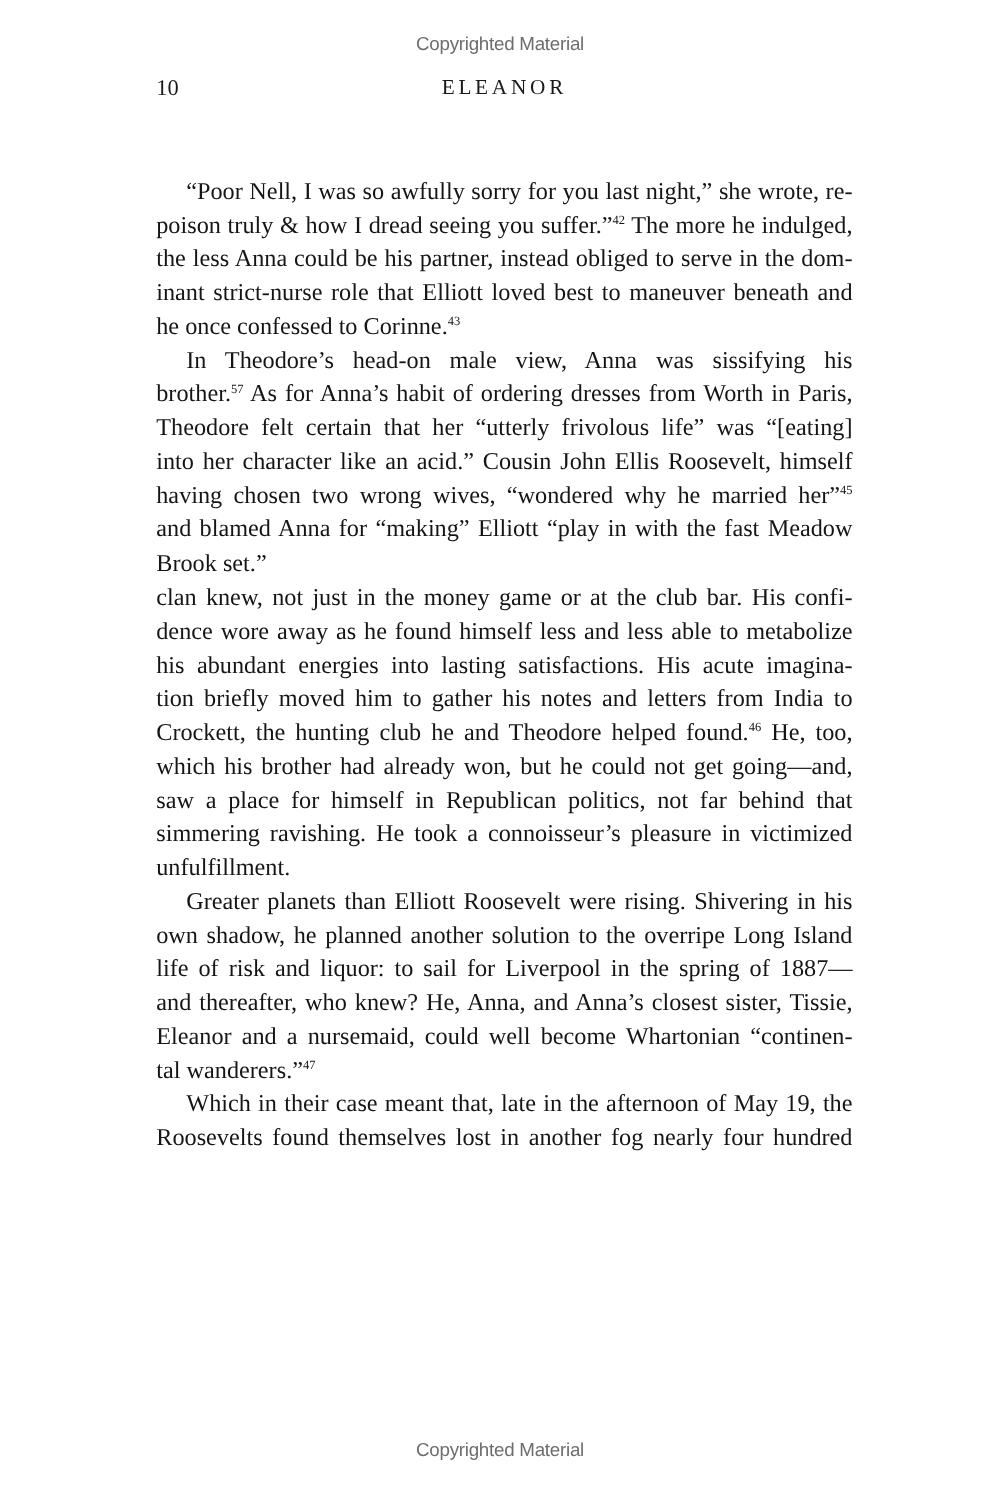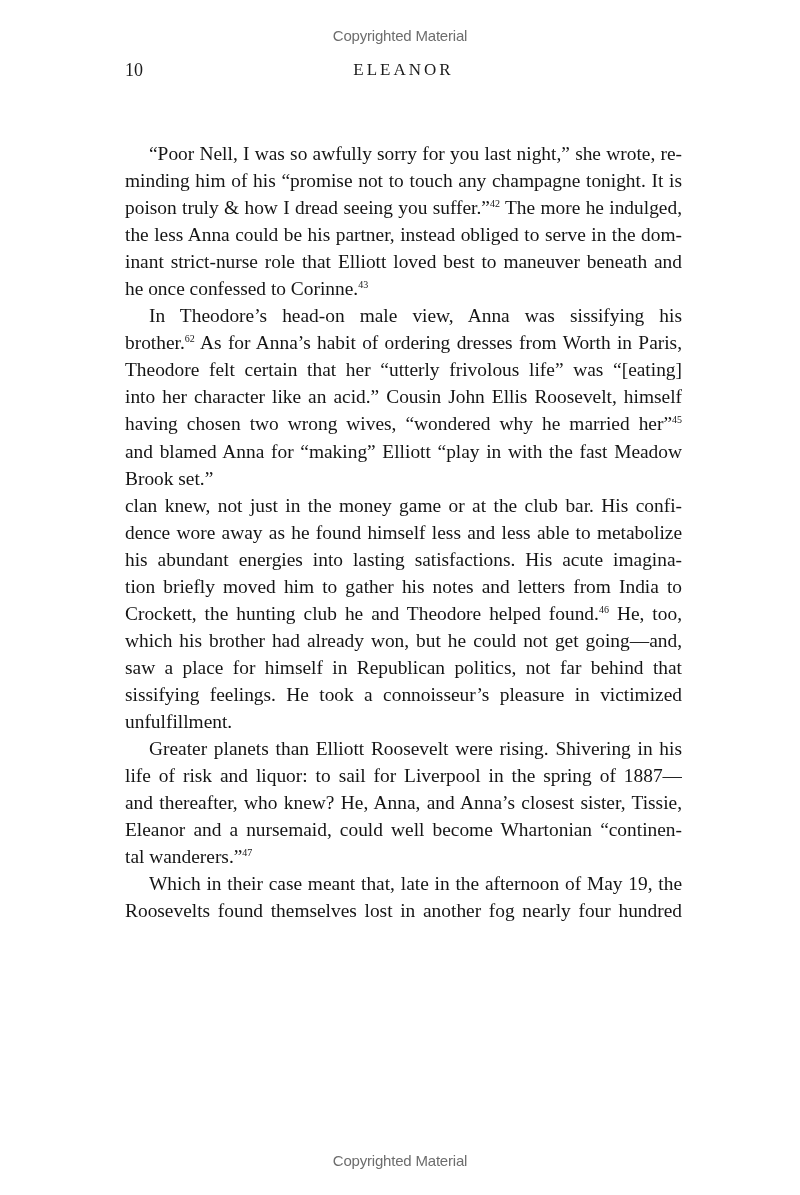--- a/index.html
+++ b/index.html
@@ -39,51 +39,51 @@
 
 <div class="running-head">
   <span class="page-number">10</span>
   <span class="book-title">ELEANOR</span>
 </div>
 
 <div class="body-text">
 
   <div>
     <div class="line indent"><span>“Poor Nell, I was so awfully sorry for you last night,” she wrote, re-</span></div>
-    <div class="line"><span>minding him of his “promise not to touch any champagne tonight. It is</span></div>
     <div class="line"><span>poison truly &amp; how I dread seeing you suffer.”</span><sup>42</sup><span> The more he indulged,</span></div>
     <div class="line"><span>the less Anna could be his partner, instead obliged to serve in the dom-</span></div>
     <div class="line"><span>inant strict-nurse role that Elliott loved best to maneuver beneath and</span></div>
     <div class="line last"><span>he once confessed to Corinne.</span><sup>43</sup></div>
   </div>
 
   <div>
     <div class="line indent"><span>In Theodore’s head-on male view, Anna was sissifying his</span></div>
-    <div class="line"><span>brother.</span><sup>62</sup><span> As for Anna’s habit of ordering dresses from Worth in Paris,</span></div>
+    <div class="line"><span>brother.</span><sup>57</sup><span> As for Anna’s habit of ordering dresses from Worth in Paris,</span></div>
     <div class="line"><span>Theodore felt certain that her “utterly frivolous life” was “[eating]</span></div>
     <div class="line"><span>into her character like an acid.” Cousin John Ellis Roosevelt, himself</span></div>
     <div class="line"><span>having chosen two wrong wives, “wondered why he married her”</span><sup>45</sup></div>
     <div class="line"><span>and blamed Anna for “making” Elliott “play in with the fast Meadow</span></div>
     <div class="line last"><span>Brook set.”</span></div>
   </div>
 
   <div>
     <div class="line"><span>clan knew, not just in the money game or at the club bar. His confi-</span></div>
     <div class="line"><span>dence wore away as he found himself less and less able to metabolize</span></div>
     <div class="line"><span>his abundant energies into lasting satisfactions. His acute imagina-</span></div>
     <div class="line"><span>tion briefly moved him to gather his notes and letters from India to</span></div>
     <div class="line"><span>Crockett, the hunting club he and Theodore helped found.</span><sup>46</sup><span> He, too,</span></div>
     <div class="line"><span>which his brother had already won, but he could not get going—and,</span></div>
     <div class="line"><span>saw a place for himself in Republican politics, not far behind that</span></div>
-    <div class="line"><span>sissifying feelings. He took a connoisseur’s pleasure in victimized</span></div>
+    <div class="line"><span>simmering ravishing. He took a connoisseur’s pleasure in victimized</span></div>
     <div class="line last"><span>unfulfillment.</span></div>
   </div>
 
   <div>
     <div class="line indent"><span>Greater planets than Elliott Roosevelt were rising. Shivering in his</span></div>
+    <div class="line"><span>own shadow, he planned another solution to the overripe Long Island</span></div>
     <div class="line"><span>life of risk and liquor: to sail for Liverpool in the spring of 1887—</span></div>
     <div class="line"><span>and thereafter, who knew? He, Anna, and Anna’s closest sister, Tissie,</span></div>
     <div class="line"><span>Eleanor and a nursemaid, could well become Whartonian “continen-</span></div>
     <div class="line last"><span>tal wanderers.”</span><sup>47</sup></div>
   </div>
 
   <div>
     <div class="line indent"><span>Which in their case meant that, late in the afternoon of May 19, the</span></div>
     <div class="line"><span>Roosevelts found themselves lost in another fog nearly four hundred</span></div>
   </div>

